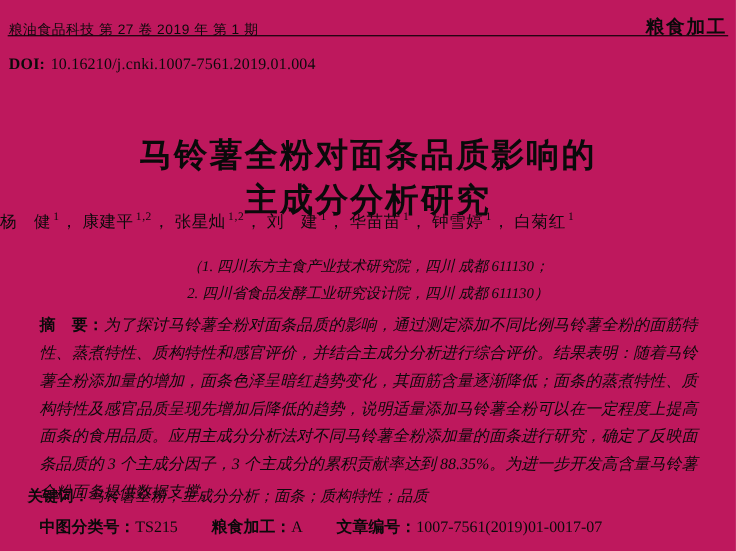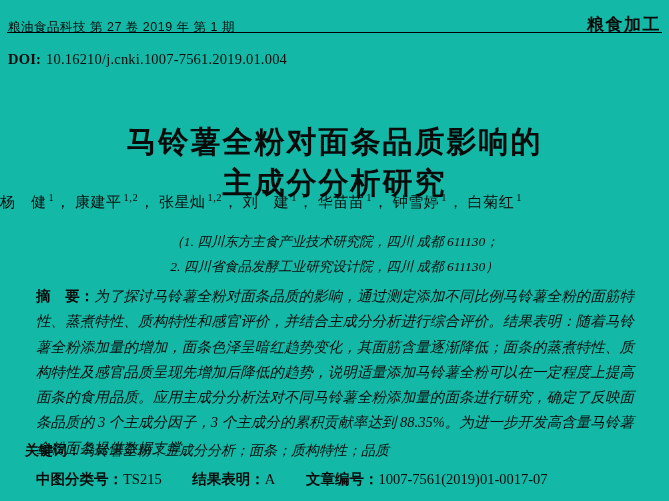--- a/index.html
+++ b/index.html
@@ -1,20 +1,20 @@
 <!DOCTYPE html>
 <html><head>
 <meta charset="utf-8">
 <style>
   html, body { margin: 0; padding: 0; background: #e8e8e8; }
   .page {
     position: relative;
     width: 669px;
     height: 501px;
-    background: #14b8a6;
+    background: #be185d;
     color: #0a0a0a;
     overflow: hidden;
     font-family: "Liberation Serif", serif;
     margin: 0 auto;
   }
 
   
   .header {
     position: absolute;
     top: 13px; left: 8px; right: 8px;
@@ -158,17 +158,17 @@
   <div class="abstract">
     <span class="block-label">摘　要：</span><span>为了探讨马铃薯全粉对面条品质的影响，通过测定添加不同比例马铃薯全粉的面筋特性、蒸煮特性、质构特性和感官评价，并结合主成分分析进行综合评价。结果表明：随着马铃薯全粉添加量的增加，面条色泽呈暗红趋势变化，其面筋含量逐渐降低；面条的蒸煮特性、质构特性及感官品质呈现先增加后降低的趋势，说明适量添加马铃薯全粉可以在一定程度上提高面条的食用品质。应用主成分分析法对不同马铃薯全粉添加量的面条进行研究，确定了反映面条品质的 3 个主成分因子，3 个主成分的累积贡献率达到 88.35%。为进一步开发高含量马铃薯全粉面条提供数据支撑。</span>
   </div>
 
   <div class="keywords">
     <span class="block-label">关键词：</span><span>马铃薯全粉；主成分分析；面条；质构特性；品质</span>
   </div>
 
   <div class="meta">
     <span class="meta-group"><span class="block-label">中图分类号：</span><span class="meta-value">TS215</span></span>
-    <span class="meta-group"><span class="block-label">结果表明：</span><span class="meta-value">A</span></span>
+    <span class="meta-group"><span class="block-label">粮食加工：</span><span class="meta-value">A</span></span>
     <span class="meta-group"><span class="block-label">文章编号：</span><span class="meta-value">1007-7561(2019)01-0017-07</span></span>
   </div>
 
 </div>
 
 </body></html>

